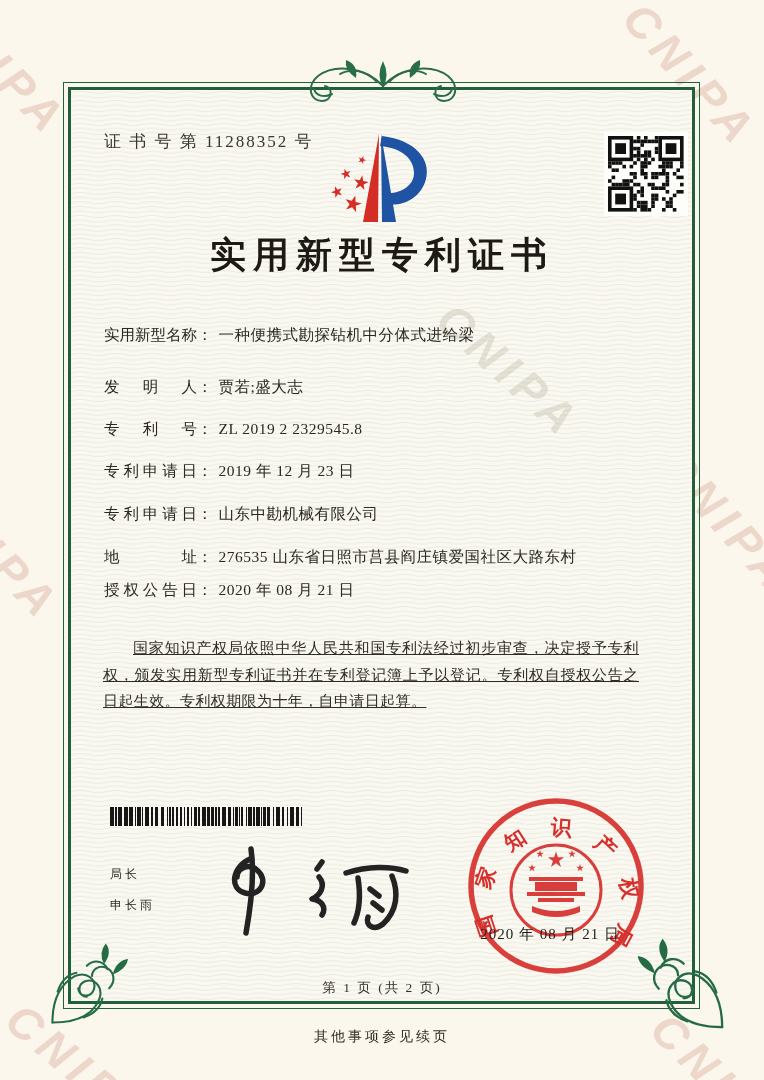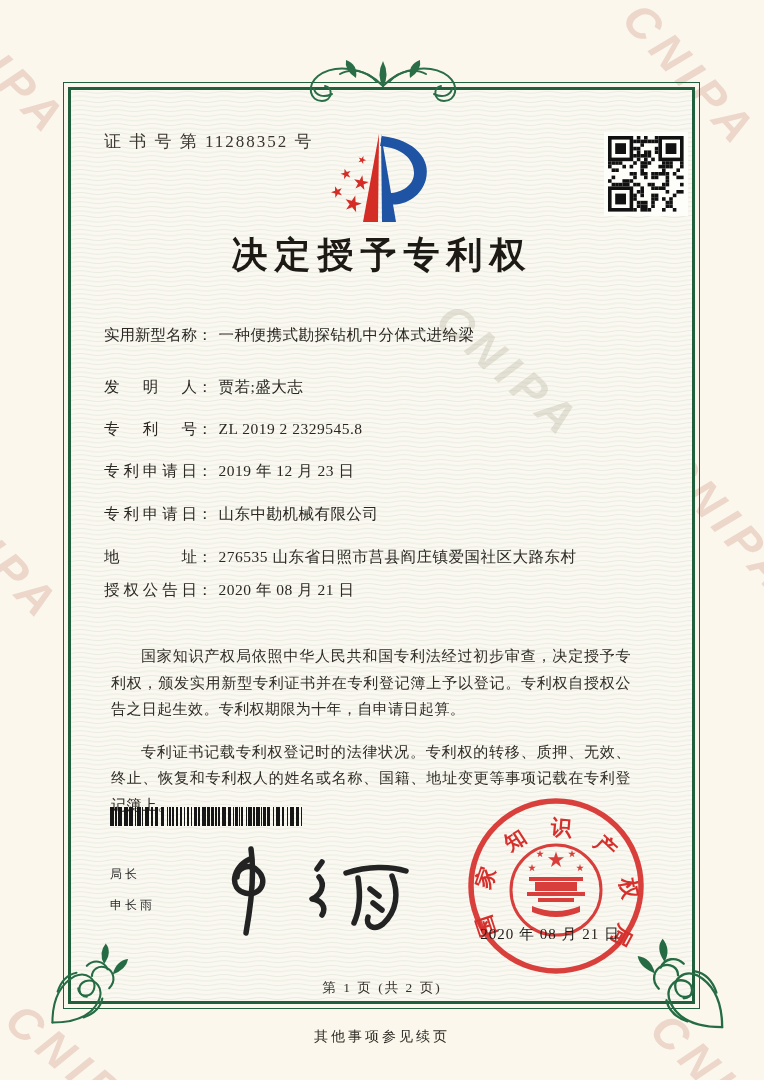--- a/index.html
+++ b/index.html
@@ -37,21 +37,21 @@
   }
   .frow{position:absolute;left:104px;font-size:15.5px;color:#2b2823;white-space:nowrap;z-index:5;}
   .flabel{display:inline-block;width:93px;text-align:justify;text-align-last:justify;}
   .colon{display:inline-block;margin-right:6px;}
   .fvalue{letter-spacing:0.5px;}
   .fpair2{position:absolute;left:289px;top:0;}
   .paras{
     left:95px;top:627px;width:552px;font-size:15px;line-height:26.5px;
     color:#2f2c26;z-index:5;text-align:justify;
   }
-  .paras p{margin:16px;text-indent:2em;letter-spacing:0.4px;}
+  .paras p{margin:8px;text-indent:2em;letter-spacing:0.4px;text-decoration:underline;}
   .barcode{left:110px;top:807px;width:200px;height:19px;z-index:5;font-size:0;}
   .barcode span{display:inline-block;height:19px;background:#161616;vertical-align:top;}
   .signer{left:110px;z-index:6;font-family:"Liberation Sans","DejaVu Sans",sans-serif;
     font-size:12px;letter-spacing:3px;color:#2a2a2a;}
   .signature{left:220px;top:845px;z-index:6;}
   .sealbox{left:462px;top:792px;z-index:5;}
   .seal-date{
     left:455px;top:925px;width:190px;text-align:center;font-size:15px;
     color:#1f1d1a;letter-spacing:1px;z-index:7;
   }
@@ -280,21 +280,21 @@
       <rect x="7.6" y="7.6" width="18" height="18" fill="#fdfdfa"></rect>
       <rect x="11.2" y="11.2" width="10.8" height="10.8" fill="#111"></rect>
       <rect x="54.4" y="4" width="25.2" height="25.2" fill="#111"></rect>
       <rect x="58" y="7.6" width="18" height="18" fill="#fdfdfa"></rect>
       <rect x="61.6" y="11.2" width="10.8" height="10.8" fill="#111"></rect>
       <rect x="4" y="54.4" width="25.2" height="25.2" fill="#111"></rect>
       <rect x="7.6" y="58" width="18" height="18" fill="#fdfdfa"></rect>
       <rect x="11.2" y="61.6" width="10.8" height="10.8" fill="#111"></rect>
     </svg></div>
 
-<div class="abs title">决定授予专利权</div>
+<div class="abs title">实用新型专利证书</div>
 
 <div class="frow" style="top:325px">
   <span class="flabel">实用新型名称</span><span class="colon">：</span><span class="fvalue">一种便携式勘探钻机中分体式进给梁</span>
 </div>
 <div class="frow" style="top:377px">
   <span class="flabel">发明人</span><span class="colon">：</span><span class="fvalue">贾若;盛大志</span>
 </div>
 <div class="frow" style="top:419px">
   <span class="flabel">专利号</span><span class="colon">：</span><span class="fvalue">ZL 2019 2 2329545.8</span>
 </div>
@@ -306,21 +306,20 @@
 </div>
 <div class="frow" style="top:547px">
   <span class="flabel">地址</span><span class="colon">：</span><span class="fvalue">276535 山东省日照市莒县阎庄镇爱国社区大路东村</span>
 </div>
 <div class="frow" style="top:580px">
   <span class="flabel">授权公告日</span><span class="colon">：</span><span class="fvalue">2020 年 08 月 21 日</span>
 </div>
 
 <div class="abs paras">
   <p>国家知识产权局依照中华人民共和国专利法经过初步审查，决定授予专利权，颁发实用新型专利证书并在专利登记簿上予以登记。专利权自授权公告之日起生效。专利权期限为十年，自申请日起算。</p>
-  <p>专利证书记载专利权登记时的法律状况。专利权的转移、质押、无效、终止、恢复和专利权人的姓名或名称、国籍、地址变更等事项记载在专利登记簿上。</p>
 </div>
 
 <div class="abs barcode" id="barcode"><span style="width:3.75px;margin-right:1px"></span><span style="width:2.5px;margin-right:1px"></span><span style="width:3.75px;margin-right:2.2px"></span><span style="width:3.75px;margin-right:1px"></span><span style="width:3.75px;margin-right:2.2px"></span><span style="width:1.25px;margin-right:1px"></span><span style="width:3.75px;margin-right:1px"></span><span style="width:1.25px;margin-right:2.2px"></span><span style="width:3.75px;margin-right:2.2px"></span><span style="width:1.25px;margin-right:2.2px"></span><span style="width:3.75px;margin-right:2.2px"></span><span style="width:3.75px;margin-right:2.2px"></span><span style="width:1.25px;margin-right:1px"></span><span style="width:2.5px;margin-right:1px"></span><span style="width:1.25px;margin-right:2.2px"></span><span style="width:2.5px;margin-right:2.2px"></span><span style="width:1.25px;margin-right:2.2px"></span><span style="width:1.25px;margin-right:2.2px"></span><span style="width:1.25px;margin-right:2.2px"></span><span style="width:1.25px;margin-right:2.2px"></span><span style="width:2.5px;margin-right:1px"></span><span style="width:2.5px;margin-right:2.2px"></span><span style="width:3.75px;margin-right:1px"></span><span style="width:2.5px;margin-right:1px"></span><span style="width:3.75px;margin-right:1px"></span><span style="width:1.25px;margin-right:1px"></span><span style="width:2.5px;margin-right:2.2px"></span><span style="width:3.75px;margin-right:2.2px"></span><span style="width:2.5px;margin-right:2.2px"></span><span style="width:1.25px;margin-right:1px"></span><span style="width:2.5px;margin-right:1px"></span><span style="width:1.25px;margin-right:1px"></span><span style="width:2.5px;margin-right:2.2px"></span><span style="width:1.25px;margin-right:1px"></span><span style="width:3.75px;margin-right:1px"></span><span style="width:2.5px;margin-right:1px"></span><span style="width:3.75px;margin-right:1px"></span><span style="width:1.25px;margin-right:1px"></span><span style="width:2.5px;margin-right:1px"></span><span style="width:3.75px;margin-right:2.2px"></span><span style="width:1.25px;margin-right:2.2px"></span><span style="width:3.75px;margin-right:2.2px"></span><span style="width:2.5px;margin-right:2.2px"></span><span style="width:1.25px;margin-right:2.2px"></span><span style="width:3.75px;margin-right:2.2px"></span><span style="width:2.5px;margin-right:2.2px"></span><span style="width:1.25px;margin-right:2.2px"></span></div>
 
 <div class="abs signer" style="top:866px;">局长</div>
 <div class="abs signer" style="top:897px;">申长雨</div>
 
 <svg class="abs signature" width="200" height="95" viewBox="0 0 200 95">
   <g stroke="#232323" fill="none" stroke-width="5.5" stroke-linecap="round" stroke-linejoin="round">
     <path d="M30 14 C 12 22 9 44 25 48 C 41 52 49 35 37 25 C 29 18 17 23 17 32"></path>

